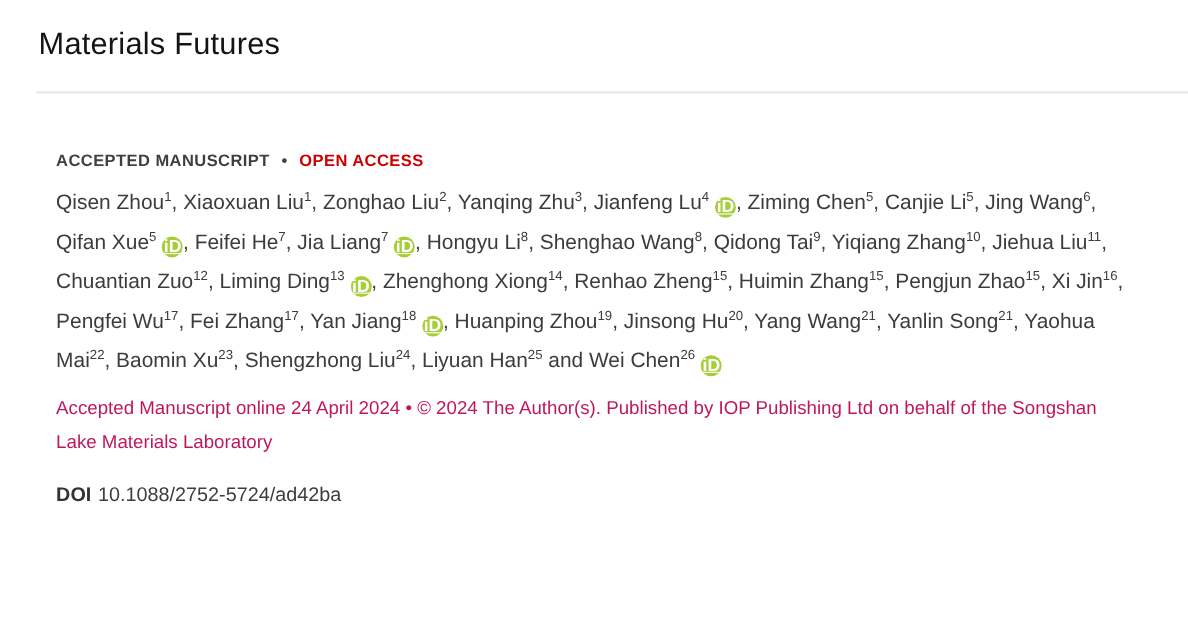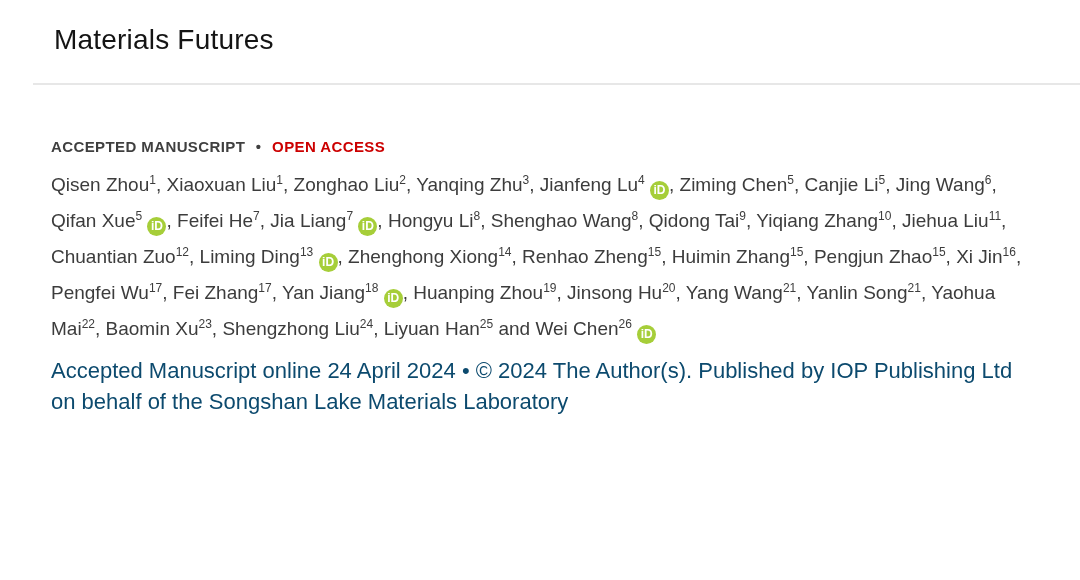--- a/index.html
+++ b/index.html
@@ -5,47 +5,50 @@
   :root{
     --open-access-red:#cc0000;
     --orcid-green:#a6ce39;
     --text-dark:#333333;
     --divider:#e7e7e7;
   }
   *{margin:0;padding:0;box-sizing:border-box;}
   html,body{width:1080px;height:580px;overflow:hidden;background:#ffffff;
     font-family:"Liberation Sans","DejaVu Sans",sans-serif;}
   .page{width:1080px;height:580px;background:#fff;}
-  .masthead{padding:24px 35px 0 54px;}
+  .masthead{padding:24px 35px 0 35px;}
   .journal{font-size:28px;font-weight:400;color:#141414;letter-spacing:.2px;cursor:pointer;}
   .divider{height:2px;background:var(--divider);margin:27px 0 0 33px;}
   main{padding:0 51px;}
   .eyebrow{margin-top:53px;font-size:15px;font-weight:700;letter-spacing:.4px;color:#3f3f3f;}
   .eyebrow .dot{margin:0 6px;color:#3f3f3f;}
   .eyebrow .oa{color:var(--open-access-red);}
   .title{margin-top:9px;font-size:29px;font-weight:400;color:var(--text-dark);letter-spacing:.1px;}
   .authors{margin-top:12px;max-width:1012px;font-size:19px;line-height:36px;color:#3c3c3c;}
   .authors sup{font-size:12px;line-height:0;}
   .orcid{display:inline-block;width:19px;height:19px;border-radius:50%;
-    background:var(--orcid-green);color:#ffffff;font-size:12px;font-weight:700;
-    text-align:center;line-height:19px;vertical-align:-3px;cursor:pointer;}
-  .pubinfo{margin-top:8px;max-width:1012px;font-size:22px;line-height:31px;color:#0c4a6e;}
+    background:var(--orcid-green);color:#ffffff;font-size:16px;font-weight:700;
+    text-align:center;line-height:19px;vertical-align:-3px;cursor:pointer;text-decoration:underline;}
+  .pubinfo{margin-top:8px;max-width:1012px;font-size:17px;line-height:31px;color:#be185d;}
   .doi{margin-top:22px;font-size:18px;color:#3d3d3d;}
   .doi-label{font-weight:700;color:#333333;margin-right:6px;}
 </style>
 </head>
 <body>
 
 <div class="page">
   <header class="masthead">
     <h1 class="journal">Materials Futures</h1>
   </header>
   <div class="divider"></div>
   <main>
     <div class="eyebrow">
       <span>ACCEPTED MANUSCRIPT</span>
       <span class="dot">•</span>
       <span class="oa">OPEN ACCESS</span>
     </div>
     <p class="authors"><span>Qisen Zhou<sup>1</sup></span>, <span>Xiaoxuan Liu<sup>1</sup></span>, <span>Zonghao Liu<sup>2</sup></span>, <span>Yanqing Zhu<sup>3</sup></span>, <span>Jianfeng Lu<sup>4</sup></span> <span class="orcid">iD</span>, <span>Ziming Chen<sup>5</sup></span>, <span>Canjie Li<sup>5</sup></span>, <span>Jing Wang<sup>6</sup></span>, <span>Qifan Xue<sup>5</sup></span> <span class="orcid">iD</span>, <span>Feifei He<sup>7</sup></span>, <span>Jia Liang<sup>7</sup></span> <span class="orcid">iD</span>, <span>Hongyu Li<sup>8</sup></span>, <span>Shenghao Wang<sup>8</sup></span>, <span>Qidong Tai<sup>9</sup></span>, <span>Yiqiang Zhang<sup>10</sup></span>, <span>Jiehua Liu<sup>11</sup></span>, <span>Chuantian Zuo<sup>12</sup></span>, <span>Liming Ding<sup>13</sup></span> <span class="orcid">iD</span>, <span>Zhenghong Xiong<sup>14</sup></span>, <span>Renhao Zheng<sup>15</sup></span>, <span>Huimin Zhang<sup>15</sup></span>, <span>Pengjun Zhao<sup>15</sup></span>, <span>Xi Jin<sup>16</sup></span>, <span>Pengfei Wu<sup>17</sup></span>, <span>Fei Zhang<sup>17</sup></span>, <span>Yan Jiang<sup>18</sup></span> <span class="orcid">iD</span>, <span>Huanping Zhou<sup>19</sup></span>, <span>Jinsong Hu<sup>20</sup></span>, <span>Yang Wang<sup>21</sup></span>, <span>Yanlin Song<sup>21</sup></span>, <span>Yaohua Mai<sup>22</sup></span>, <span>Baomin Xu<sup>23</sup></span>, <span>Shengzhong Liu<sup>24</sup></span>, <span>Liyuan Han<sup>25</sup></span> and <span>Wei Chen<sup>26</sup></span> <span class="orcid">iD</span></p>
     <p class="pubinfo">Accepted Manuscript online 24 April 2024 • © 2024 The Author(s). Published by IOP Publishing Ltd on behalf of the Songshan Lake Materials Laboratory</p>
+    <p class="doi">
+      <span class="doi-label">DOI</span><span class="doi-value">10.1088/2752-5724/ad42ba</span>
+    </p>
   </main>
 </div>
 
 </body></html>

